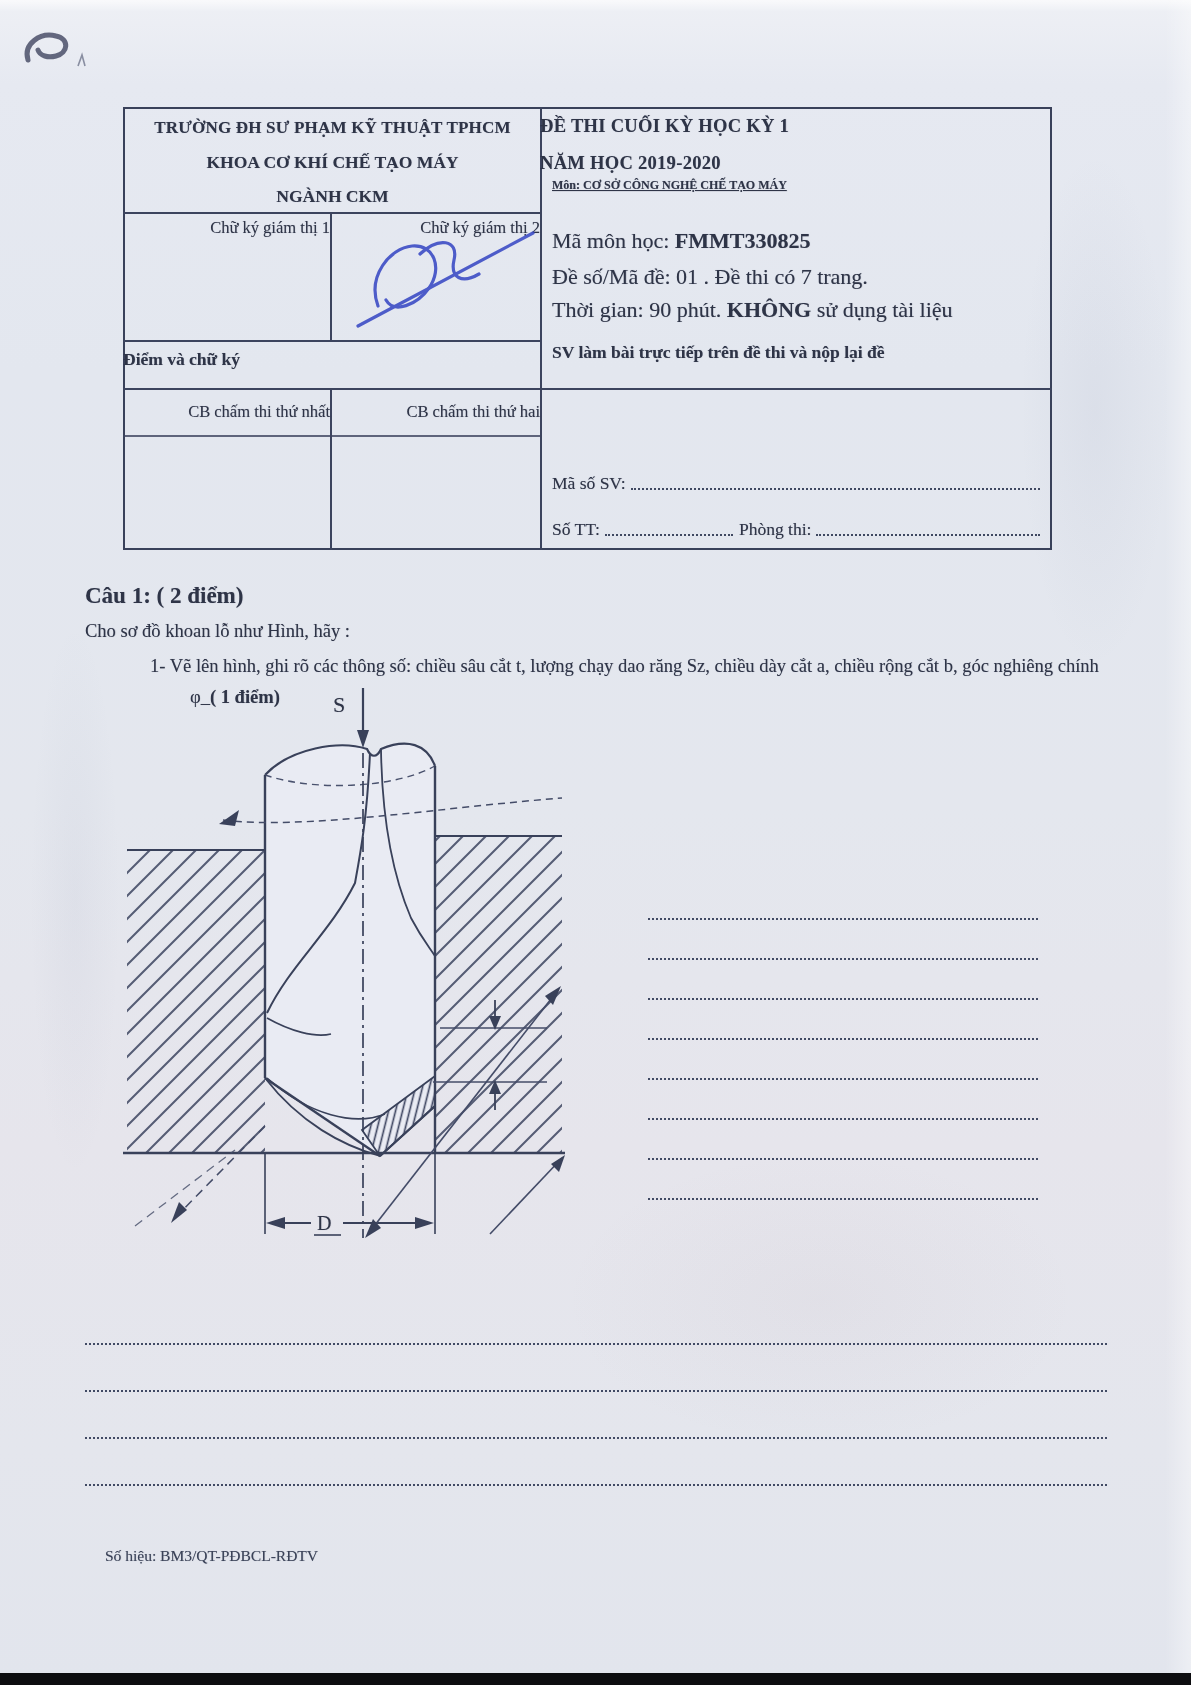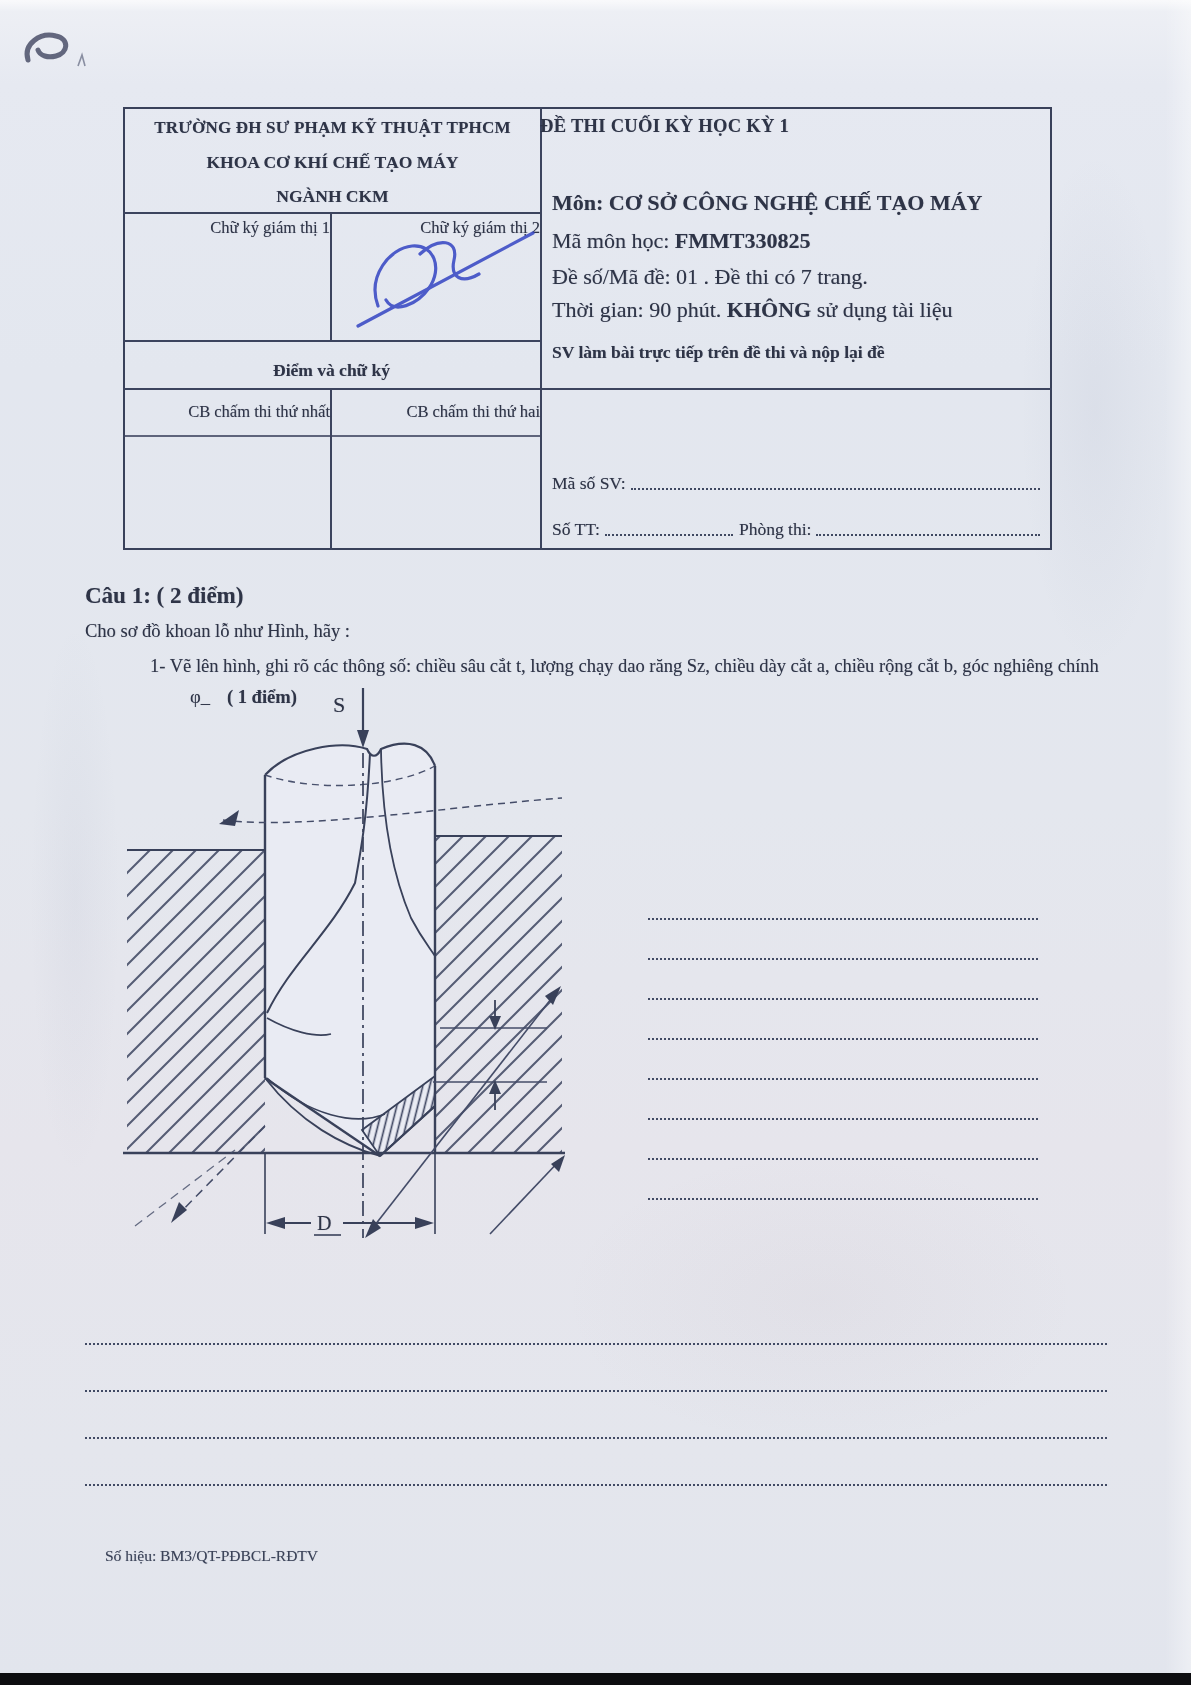--- a/index.html
+++ b/index.html
@@ -27,47 +27,47 @@
   #tbl-hD { left:123px; top:435px; width:417px; height:1.6px; opacity:.8; }
 
   .school-line { left:125px; width:415px; text-align:center; font-weight:bold; }
   #school  { top:118px; font-size:17px; letter-spacing:.2px; }
   #faculty { top:152px; font-size:17.5px; }
   #major   { top:186px; font-size:17.5px; }
 
   .cell-label { font-size:16.5px; text-align:right;font-family:Liberation Serif, serif; }
   #proctor1 { left:123px; top:218px; width:207px; }
   #proctor2 { left:330px; top:218px; width:210px; }
-  #score-sign { left:123px; top:360px; width:417px; font-size:17.5px; font-weight:bold; text-align:center; }
+  #score-sign { left:123px; top:349px; width:417px; font-size:17.5px; font-weight:bold; text-align:left; }
   #grader1 { left:123px; top:402px; width:207px; }
   #grader2 { left:330px; top:402px; width:210px; }
 
   .rcol-center { left:540px; width:512px; text-align:left; font-weight:bold; font-size:18.5px; letter-spacing:.3px; }
   #exam-title  { top:116px; }
   #school-year { top:153px; }
   .rcol-line { left:552px; width:492px; font-size:22px; }
-  #subject-line   { top:190px; font-weight:bold; font-size:22px; }
+  #subject-line   { top:178px; font-weight:bold; font-size:12px;text-decoration:underline; }
   #code-line      { top:228px; }
   #examcode-line  { top:264px; }
   #duration-line  { top:297px; }
   #submit-note    { top:342px; font-weight:bold; font-size:17.5px; }
 
   .fill-row { position:absolute; left:552px; width:490px; display:flex; align-items:flex-end; font-size:17.5px; }
   .leader { flex:1; border-bottom:2.4px dotted #3f4861; margin:0 2px 4px 5px; height:20px; text-shadow:none; }
   .leader.fixed { flex:0 0 128px; }
   #row-name { top:424px; }
   #row-sid  { top:470px; }
   #row-seat { top:516px; }
   #row-seat .lab2 { margin-left:4px; }
 
   
   #q1-title { left:85px; top:583px; font-size:23px; font-weight:bold; }
   #q1-intro { left:85px; top:621px; font-size:18.5px; }
   #q1-part1 { left:150px; top:651px; width:962px; font-size:18.5px; line-height:31px; padding-left:40px; text-indent:-40px; }
-  .pts { font-weight:bold; margin-left:17px; }
+  .pts { font-weight:bold; margin-left:0; }
   #q1-part2 { left:645px; top:760px; width:452px; font-size:18.5px; line-height:31px; }
   #q2-answers { left:648px; top:880px; width:390px; }
   #q2-answers .ans-row { height:40px; border-bottom:2.6px dotted #414a64; }
   #q1-part3 { left:85px; top:1295px; font-size:18.5px; }
   #q3-answers { left:85px; top:1298px; width:1022px; }
   #q3-answers .ans-row { height:47px; border-bottom:2.6px dotted #414a64; }
   #doc-code { left:105px; top:1547px; font-size:15.5px; color:#3a4258; }
 
   
   #figure-wrap { left:115px; top:678px; width:455px; height:580px; }
@@ -121,20 +121,21 @@
       <path d="M70,28 C 88,11 109,13 104,34 C 100,52 112,58 129,48"></path>
       <path d="M8,100 L 183,7"></path>
     </g>
   </svg>
 
   <div id="score-sign" class="abs">Điểm và chữ ký</div>
   <div id="grader1" class="abs cell-label">CB chấm thi thứ nhất</div>
   <div id="grader2" class="abs cell-label">CB chấm thi thứ hai</div>
 
   <div id="exam-title" class="abs rcol-center">ĐỀ THI CUỐI KỲ HỌC KỲ 1</div>
+  <div id="school-year" class="abs rcol-center">NĂM HỌC 2019-2020</div>
 
   <div id="subject-line" class="abs rcol-line"><span>Môn: </span><span>CƠ SỞ CÔNG NGHỆ CHẾ TẠO MÁY</span></div>
 
   <div id="code-line" class="abs rcol-line"><span>Mã môn học: </span><span class="bold">FMMT330825</span></div>
 
   <div id="examcode-line" class="abs rcol-line">Đề số/Mã đề:   01 .  Đề thi có 7 trang.</div>
 
   <div id="duration-line" class="abs rcol-line"><span>Thời gian: 90 phút. </span><span class="bold">KHÔNG</span><span> sử dụng tài liệu</span></div>
 
   <div id="submit-note" class="abs rcol-line">SV làm bài trực tiếp trên đề thi và nộp lại đề</div>

